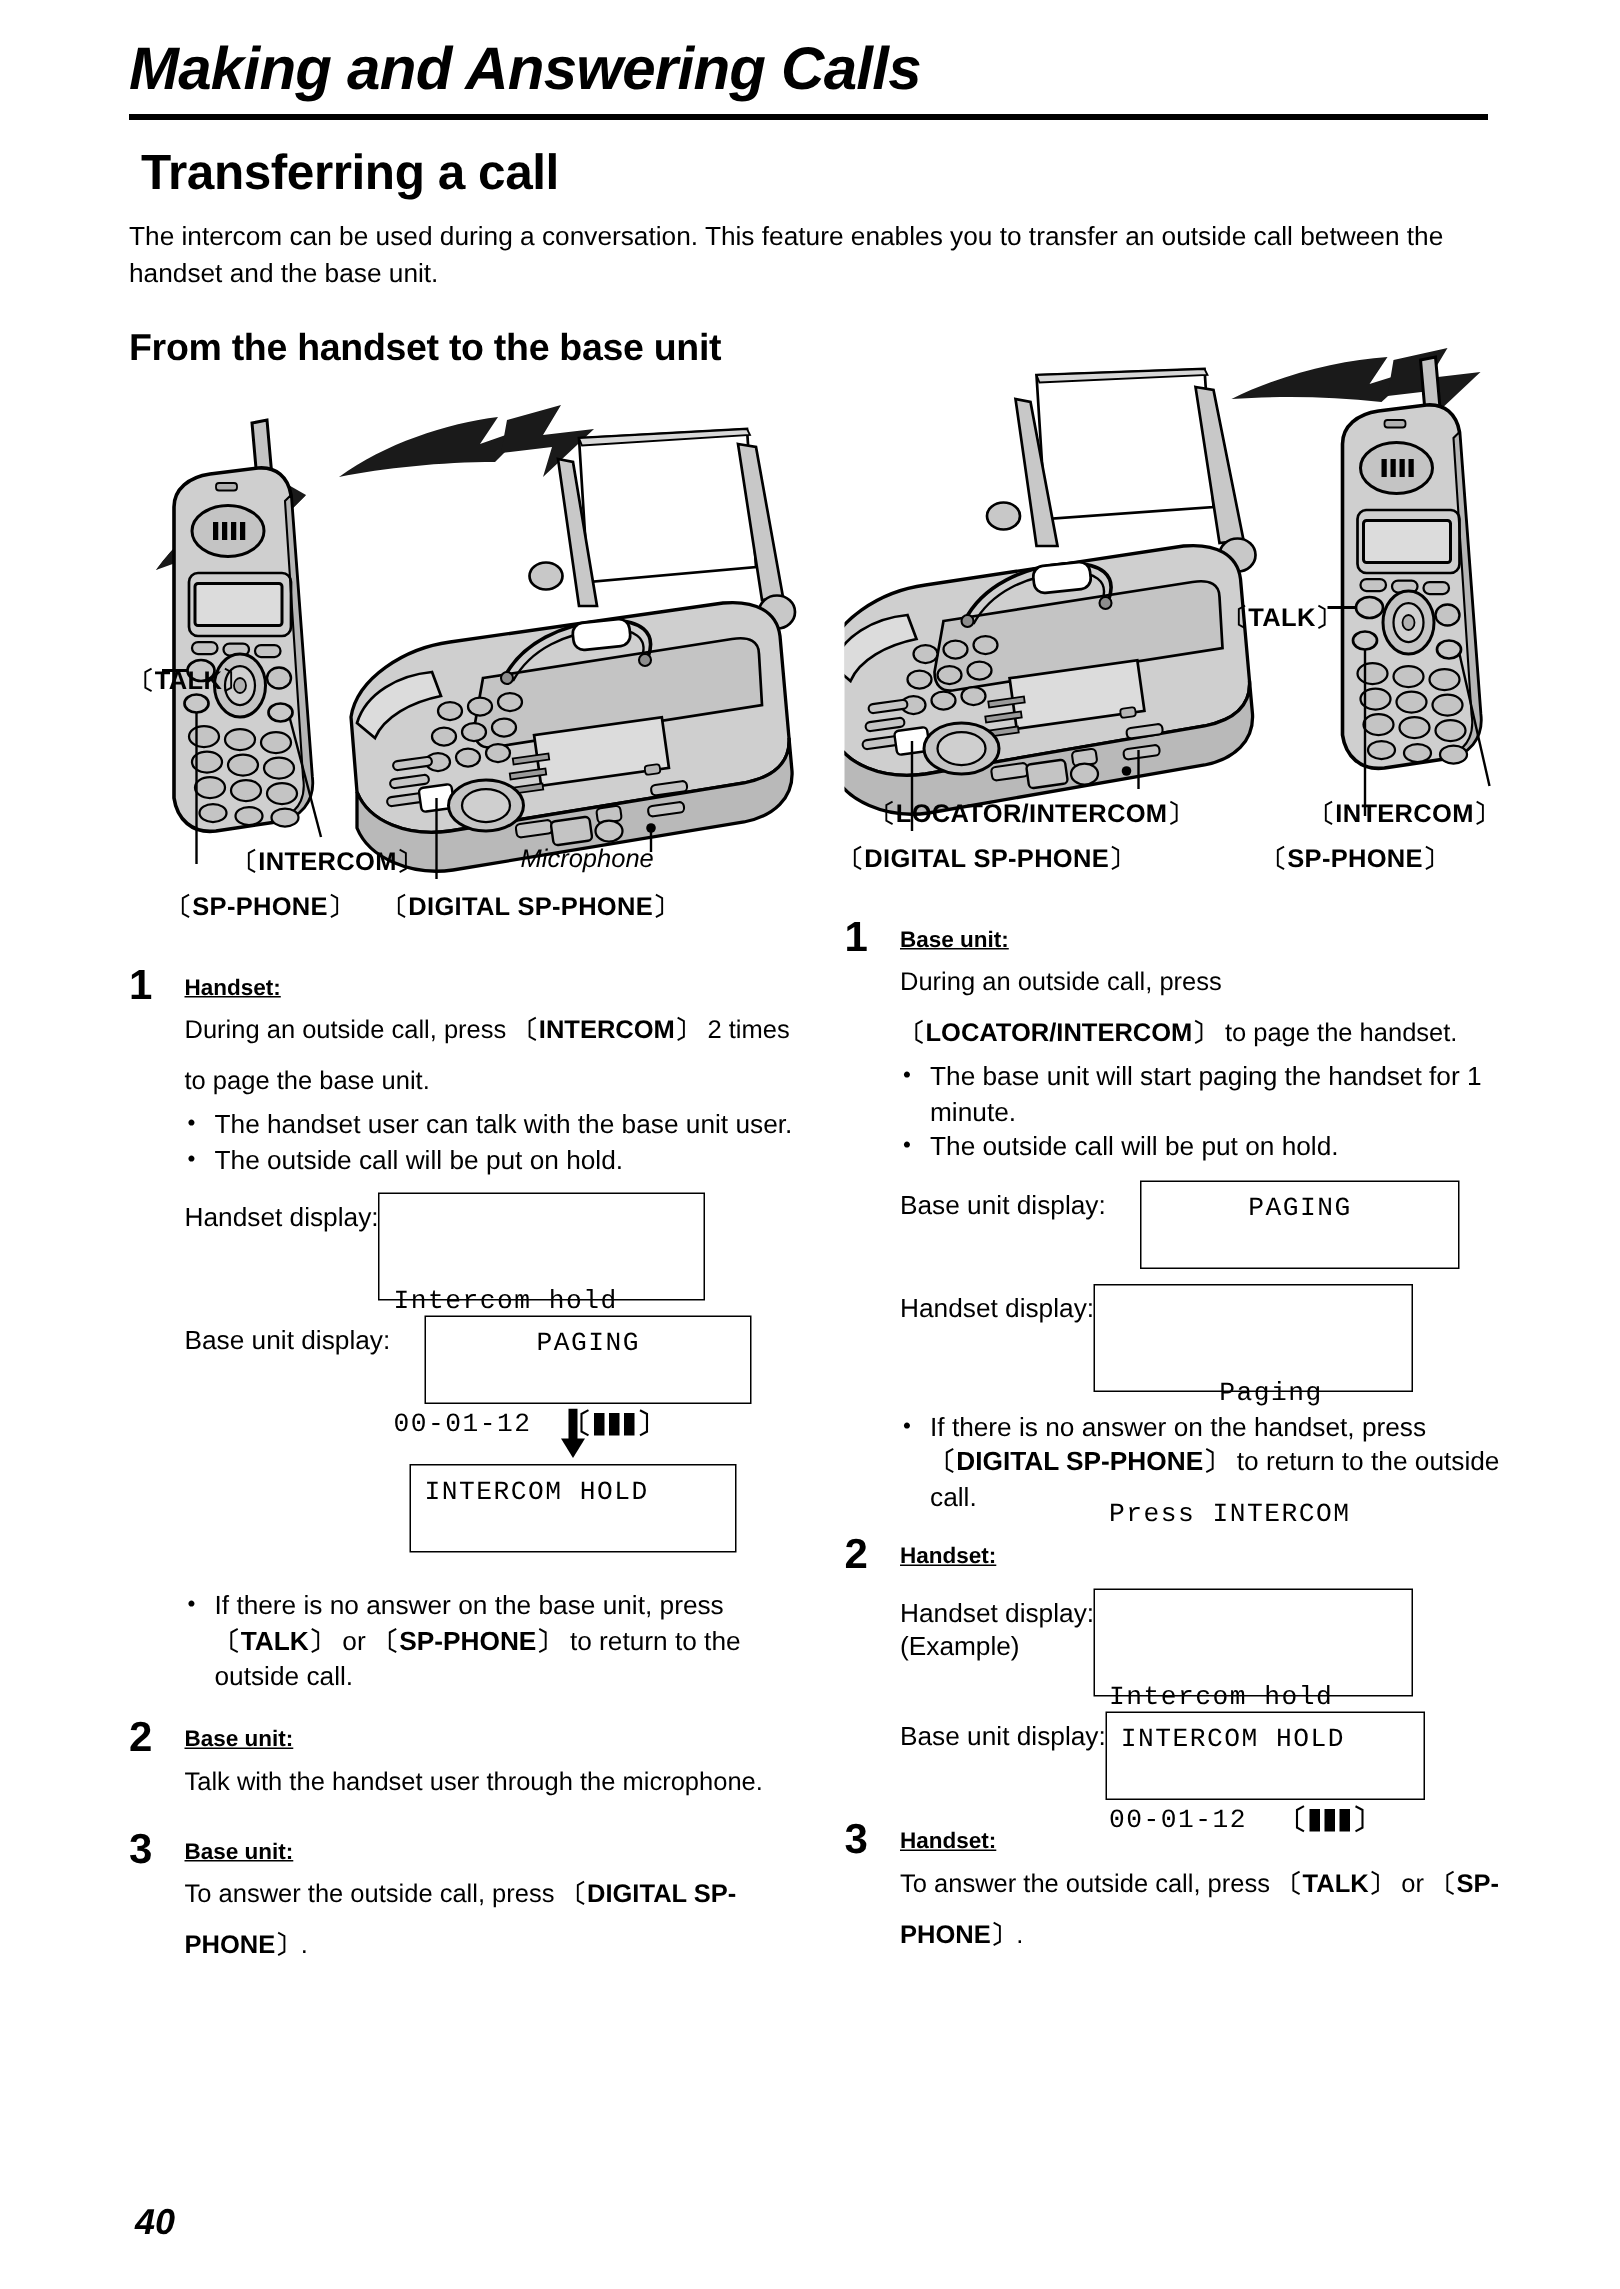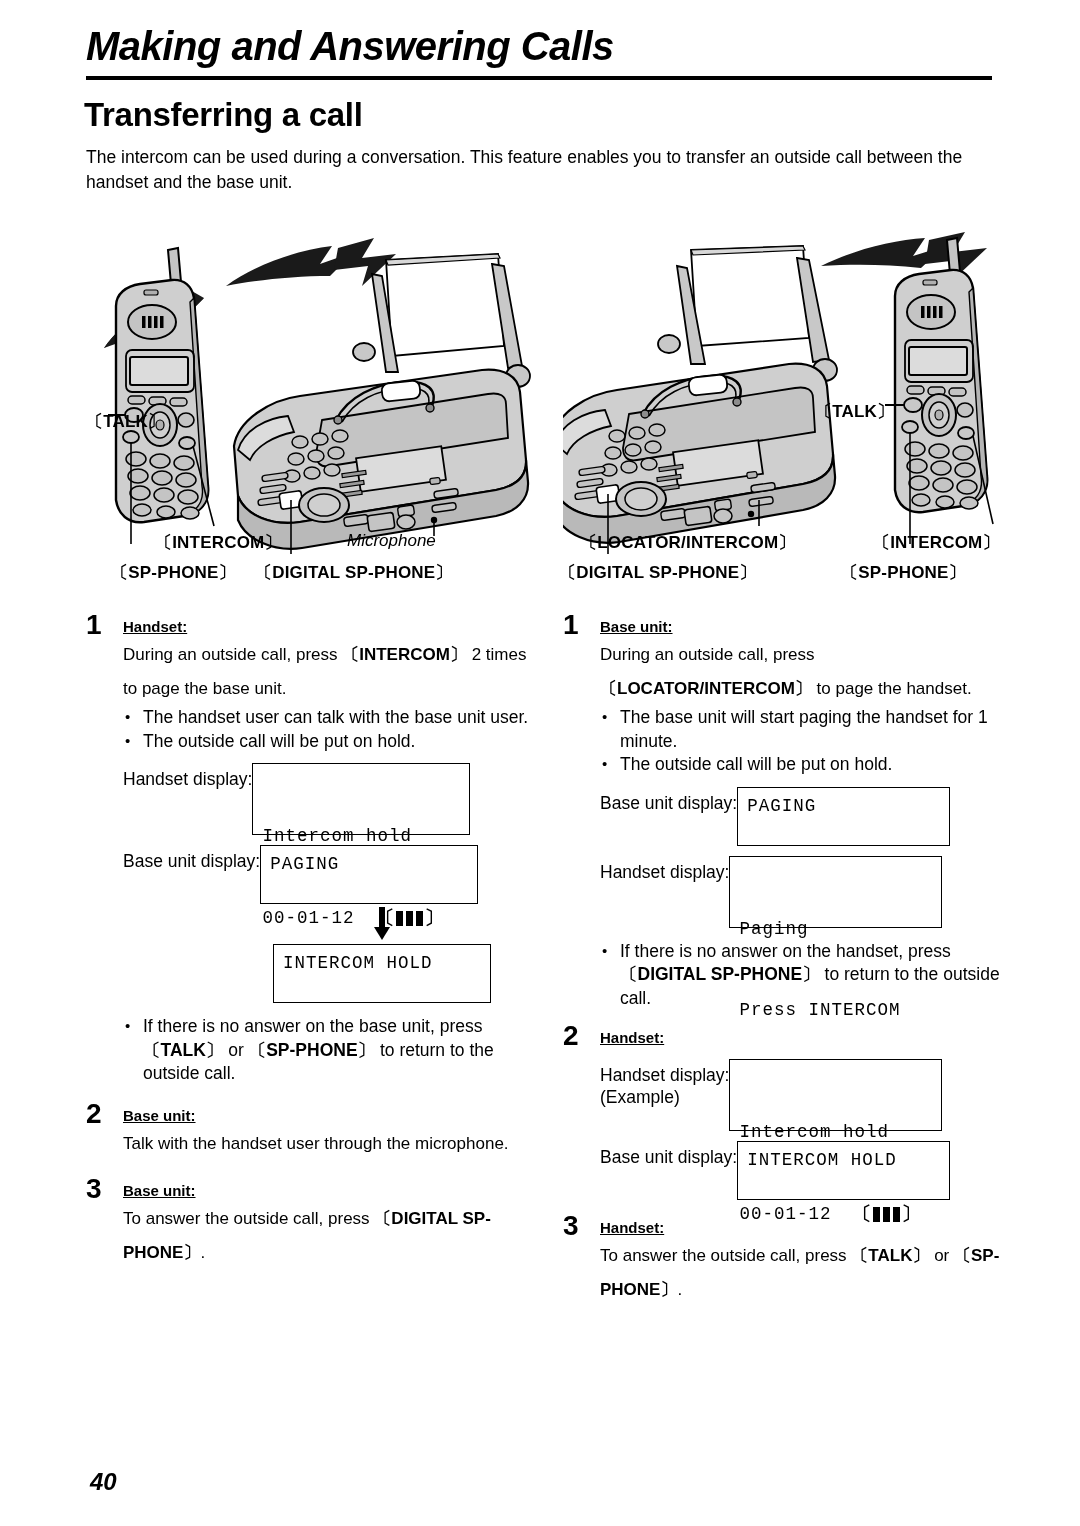--- a/index.html
+++ b/index.html
@@ -36,21 +36,21 @@
   .header-rule {
     position: absolute;
     left: 86px;
     top: 76px;
     width: 906px;
     height: 4px;
     background: #000;
   }
   .section-title {
     position: absolute;
-    left: 84px;
+    left: 94px;
     top: 96px;
     font-size: 33px;
     font-weight: bold;
     letter-spacing: -0.3px;
   }
   .intro {
     position: absolute;
     left: 86px;
     top: 145px;
     width: 906px;
@@ -159,21 +159,21 @@
     box-sizing: border-box;
     padding: 5px 9px 6px 9px;
     font-family: "Liberation Mono", "DejaVu Sans Mono", monospace;
     font-size: 17.5px;
     line-height: 27px;
     letter-spacing: 1px;
     white-space: pre;
   }
   .lcd-w1 { width: 218px; }
   .lcd-w2 { width: 213px; }
-  .lcd-center { text-align: left; }
+  .lcd-center { text-align: center; margin-left: 23px; }
   .lcd-2line { height: 72px; }
   .lcd-1line-tall { height: 59px; }
 
   .battery {
     display: inline-block;
     vertical-align: -1px;
     letter-spacing: 0;
   }
   .battery .brk {
     font-family: "Liberation Sans", sans-serif;
@@ -213,20 +213,21 @@
 
 <div class="page">
 
   <div class="chapter-title">Making and Answering Calls</div>
   <div class="header-rule"></div>
   <div class="section-title">Transferring a call</div>
   <div class="intro">The intercom can be used during a conversation. This feature enables you to transfer an outside call between the handset and the base unit.</div>
 
   <div class="col col-left">
 
+    <div class="col-heading">From the handset to the base unit</div>
 
     <div class="illo">
       <svg width="455" height="380" viewBox="0 0 455 380">
         <defs>
           <linearGradient id="g1" x1="0" y1="0" x2="1" y2="0">
             <stop offset="0" stop-color="#c9c9c9"></stop>
               <stop offset="1" stop-color="#dcdcdc"></stop>
           </linearGradient>
         </defs>
 
@@ -394,21 +395,21 @@
         <div class="ml-ind">
           <div class="down-arrow">
             <svg width="18" height="34" viewBox="0 0 18 34">
               <rect x="6" y="0" width="6" height="22" fill="#000"></rect>
               <path d="M1 20 L 17 20 L 9 33 Z" fill="#000"></path>
             </svg>
           </div>
           <div class="lcd lcd-w1 lcd-1line-tall">INTERCOM HOLD</div>
         </div>
 
-        <ul class="bullets" style="margin-top:12px;">
+        <ul class="bullets" style="margin-top:24px;">
           <li><span>If there is no answer on the base unit, press </span><b>〔TALK〕</b><span> or </span><b>〔SP-PHONE〕</b><span> to return to the outside call.</span></li>
         </ul>
       </div>
 
       <div class="step" style="margin-top:18px;">
         <div class="step-num">2</div>
         <div class="step-role">Base unit:</div>
         <div class="step-body">Talk with the handset user through the microphone.</div>
       </div>
 

